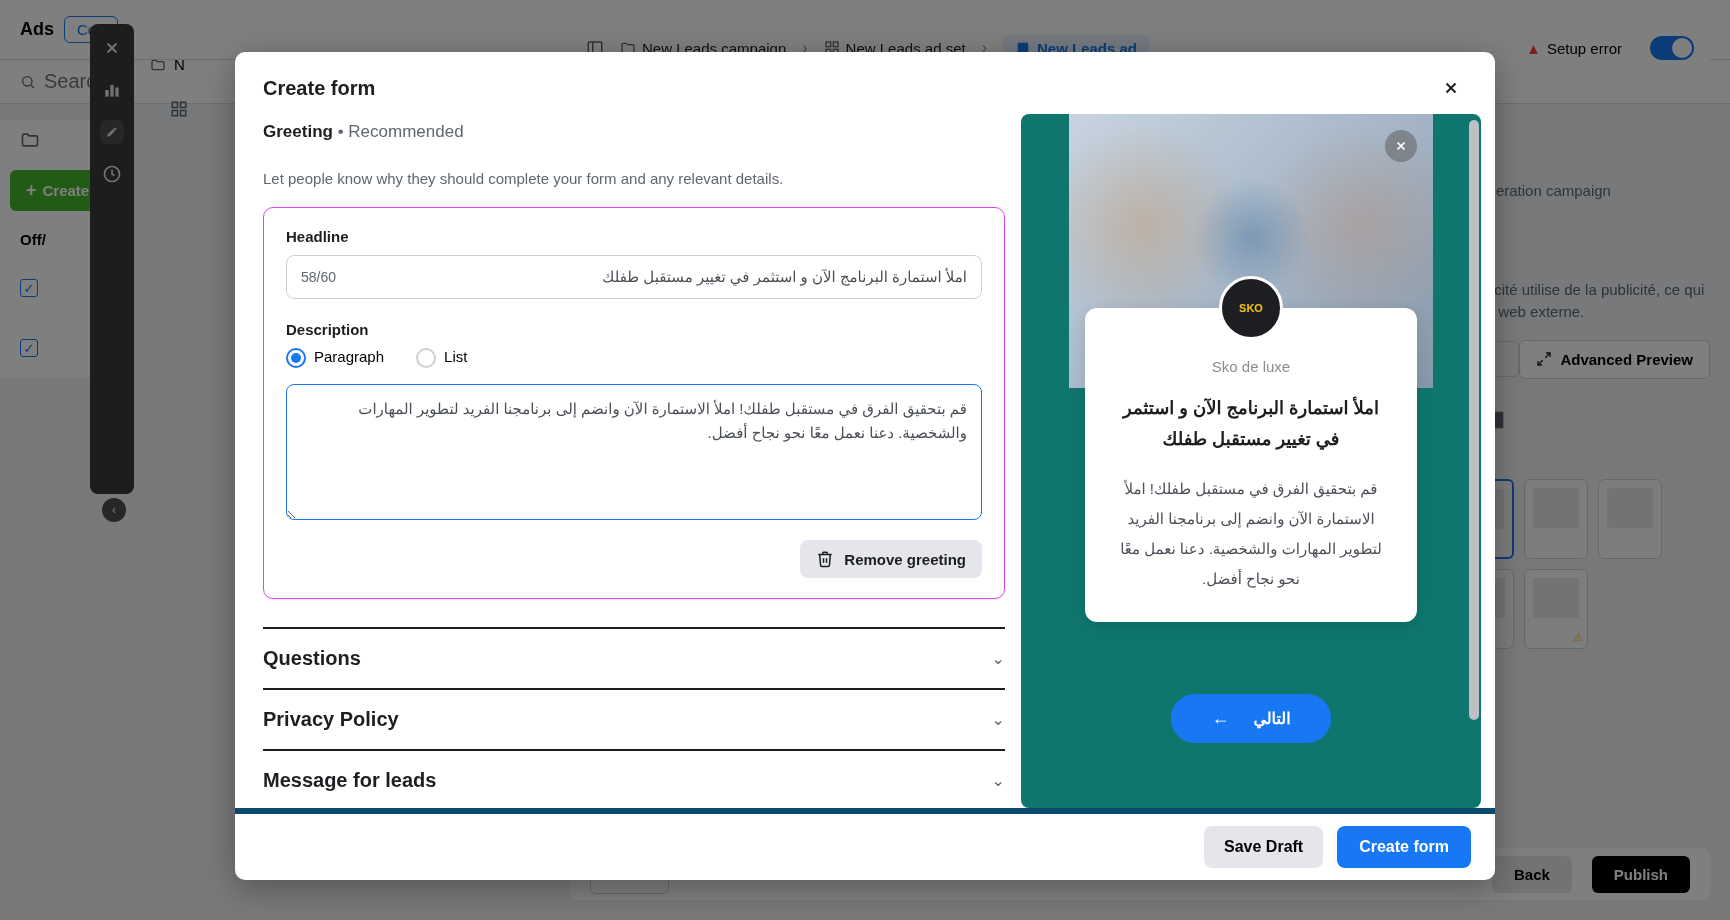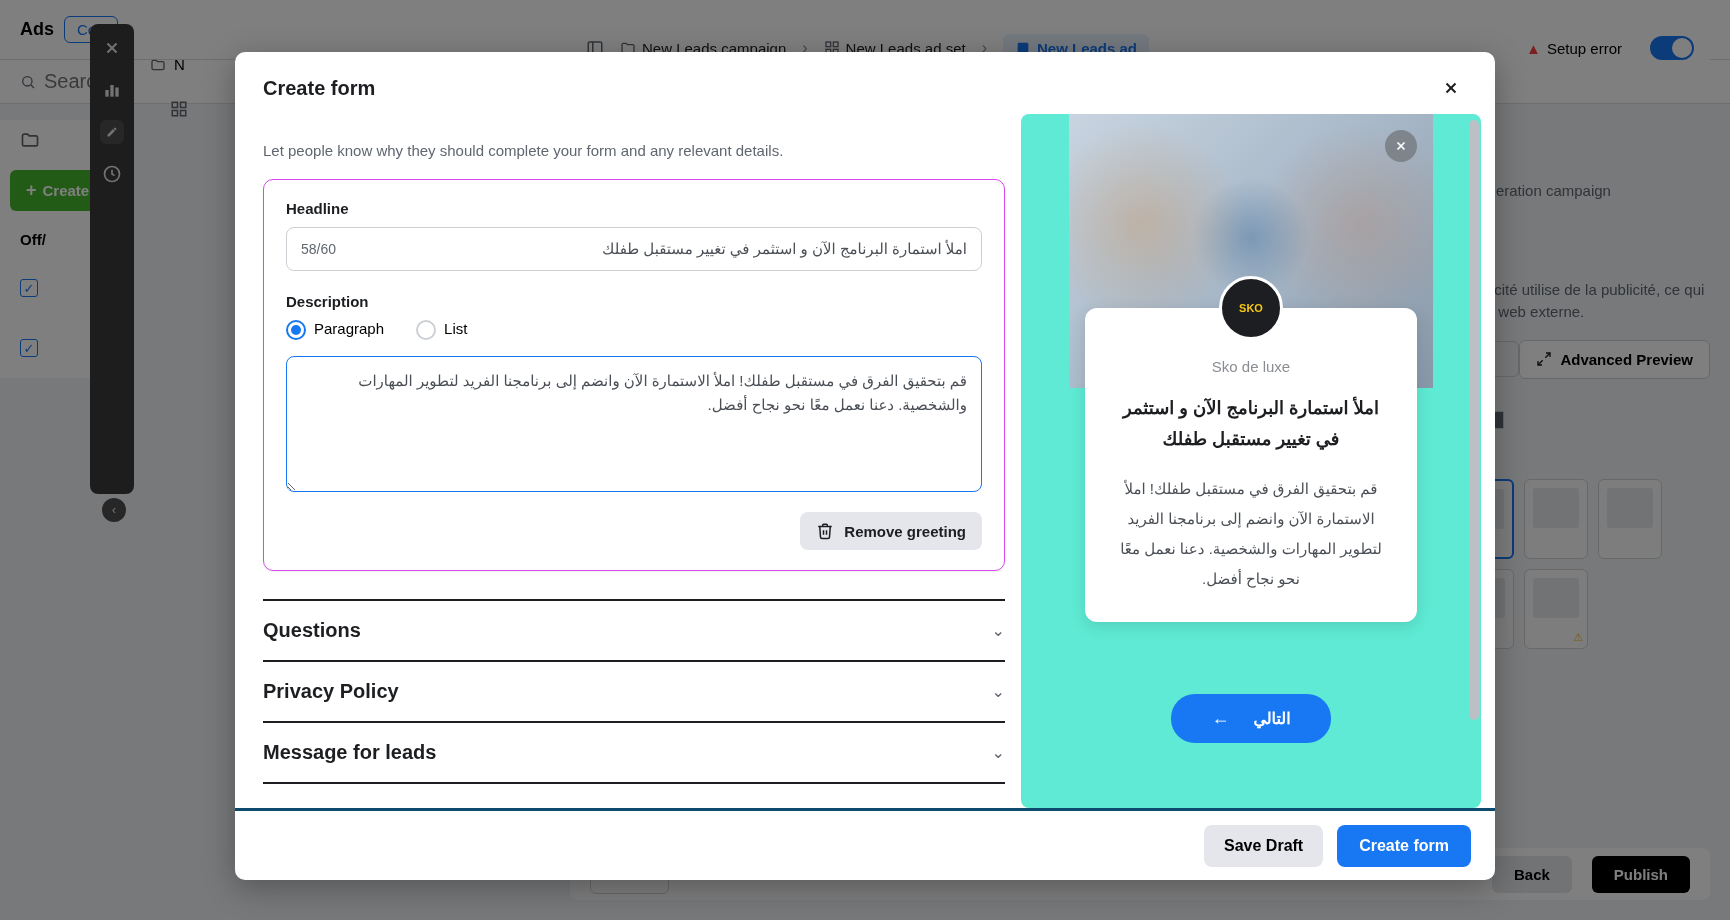--- a/index.html
+++ b/index.html
@@ -61,40 +61,40 @@
 .radio.checked { border-color: #1877f2; }
 .radio.checked::after { content: ''; position: absolute; inset: 3px; background: #1877f2; border-radius: 50%; }
 .desc-textarea { width: 100%; min-height: 136px; border: 1.5px solid #1877f2; border-radius: 8px; padding: 12px 14px; font-size: 15px; direction: rtl; resize: both; font-family: inherit; line-height: 1.6; color: #4b4f56; }
 .remove-greeting { display: flex; justify-content: flex-end; margin-top: 16px; }
 .remove-greeting button { display: flex; align-items: center; gap: 10px; background: #e4e6eb; border: none; padding: 10px 16px; border-radius: 8px; font-size: 15px; font-weight: 600; cursor: pointer; color: #1c1e21; }
 .accordion { border-top: 2px solid #1c1e21; padding: 18px 0; display: flex; align-items: center; justify-content: space-between; cursor: pointer; }
 .accordion:last-of-type { border-bottom: 2px solid #1c1e21; }
 .accordion-title { font-size: 20px; font-weight: 700; color: #1c1e21; }
 .accordion-chev { color: #606770; font-size: 16px; }
 
-.preview-col { width: 460px; background: #5eead4; border-radius: 8px; margin-left: 6px; padding: 0; position: relative; overflow-y: auto; }
+.preview-col { width: 460px; background: #0f766e; border-radius: 8px; margin-left: 6px; padding: 0; position: relative; overflow-y: auto; }
 .preview-scroll-thumb { position: absolute; right: 2px; top: 6px; width: 10px; height: 600px; background: #bcc0c4; border-radius: 5px; }
 .preview-inner { padding: 0 48px 40px; display: flex; flex-direction: column; align-items: center; }
 .hero-wrap { position: relative; width: 100%; }
 .hero-img { width: 100%; height: 274px; background: linear-gradient(135deg, #c8d4e0 0%, #a8b8c8 50%, #8898a8 100%); border-radius: 0; position: relative; overflow: hidden; }
 .hero-img::before { content: ''; position: absolute; inset: 0; background: 
   radial-gradient(circle at 20% 40%, rgba(200,150,100,0.4) 0%, transparent 30%),
   radial-gradient(circle at 50% 45%, rgba(80,120,160,0.5) 0%, transparent 25%),
   radial-gradient(circle at 80% 40%, rgba(180,140,120,0.4) 0%, transparent 30%);
 }
 .hero-close { position: absolute; top: 16px; right: 16px; width: 32px; height: 32px; background: rgba(120,125,130,0.85); border-radius: 50%; display: flex; align-items: center; justify-content: center; color: #fff; font-size: 16px; }
 .preview-card { background: #fff; border-radius: 12px; margin-top: -80px; width: 332px; box-shadow: 0 4px 16px rgba(0,0,0,0.12); padding: 50px 24px 28px; text-align: center; position: relative; z-index: 2;}
 .avatar { position: absolute; top: -32px; left: 50%; transform: translateX(-50%); width: 64px; height: 64px; background: #1c1e21; border-radius: 50%; border: 3px solid #fff; display: flex; align-items: center; justify-content: center; color: #f5c518; font-size: 11px; font-weight: 700; }
 .brand-name { font-size: 15px; color: #8a8d91; margin-bottom: 18px; }
 .preview-headline { font-size: 18px; font-weight: 700; color: #1c1e21; line-height: 1.7; direction: rtl; margin-bottom: 20px; font-family: "Segoe UI", Tahoma, sans-serif; }
 .preview-desc { font-size: 15px; color: #4b4f56; line-height: 2; direction: rtl; }
 .preview-next { margin-top: 72px; background: #1877f2; color: #fff; border: none; border-radius: 24px; padding: 14px 40px; font-size: 16px; font-weight: 600; display: flex; align-items: center; gap: 24px; direction: rtl; }
 .preview-next .arrow { font-size: 18px; }
 
-.modal-footer { height: 72px; border-top: 3px solid #0c4a6e; display: flex; align-items: center; justify-content: flex-end; padding: 0 24px; gap: 14px; }
+.modal-footer { height: 72px; border-top: 6px solid #0c4a6e; display: flex; align-items: center; justify-content: flex-end; padding: 0 24px; gap: 14px; }
 .save-draft-btn { padding: 12px 20px; border: none; background: #e4e6eb; border-radius: 8px; font-size: 16px; font-weight: 600; cursor: pointer; }
 .create-form-btn { padding: 12px 22px; border: none; background: #1877f2; color: #fff; border-radius: 8px; font-size: 16px; font-weight: 700; cursor: pointer; }
 
 svg { display: block; }
 .checkbox { width: 18px; height: 18px; border: 1.5px solid #1877f2; border-radius: 3px; display: inline-flex; align-items: center; justify-content: center; color: #1877f2; font-size: 13px; margin: 10px 20px;}
 .row-item { display: flex; align-items: center; height: 60px; }
 .thumb .warn { position: absolute; bottom: 4px; right: 4px; font-size: 11px; color: #f7b928;}
 .thumb .inner-box { margin: 8px; height: 40px; background: #e4e6eb; border-radius: 3px; }
 </style>
 </head>
@@ -275,20 +275,23 @@
       <div class="modal-title">Create form</div>
       <div class="modal-close">
         <svg width="18" height="18" viewBox="0 0 24 24" fill="none" stroke="#1c1e21" stroke-width="2.5">
             <line x1="18" y1="6" x2="6" y2="18"></line>
             <line x1="6" y1="6" x2="18" y2="18"></line>
           </svg>
       </div>
     </div>
     <div class="modal-body">
       <div class="form-col">
+        <div class="greeting-title">
+          <span class="bold">Greeting</span><span style="color:#606770;"> • Recommended</span>
+        </div>
         <div class="greeting-sub">Let people know why they should complete your form and any relevant details.</div>
 
         <div class="field-card">
           <div class="field-label">Headline</div>
           <div class="headline-input">
             <span style="color:#4b4f56;">املأ استمارة  البرنامج الآن و استثمر في تغيير مستقبل طفلك</span>
             <span class="counter">58/60</span>
           </div>
 
           <div class="field-label" style="margin-top:22px;">Description</div>

